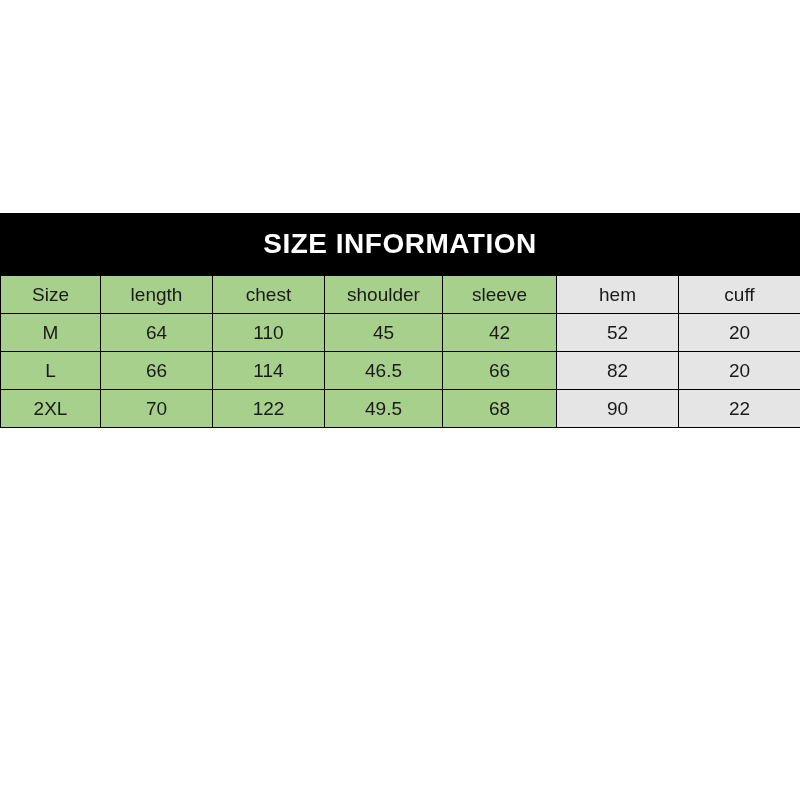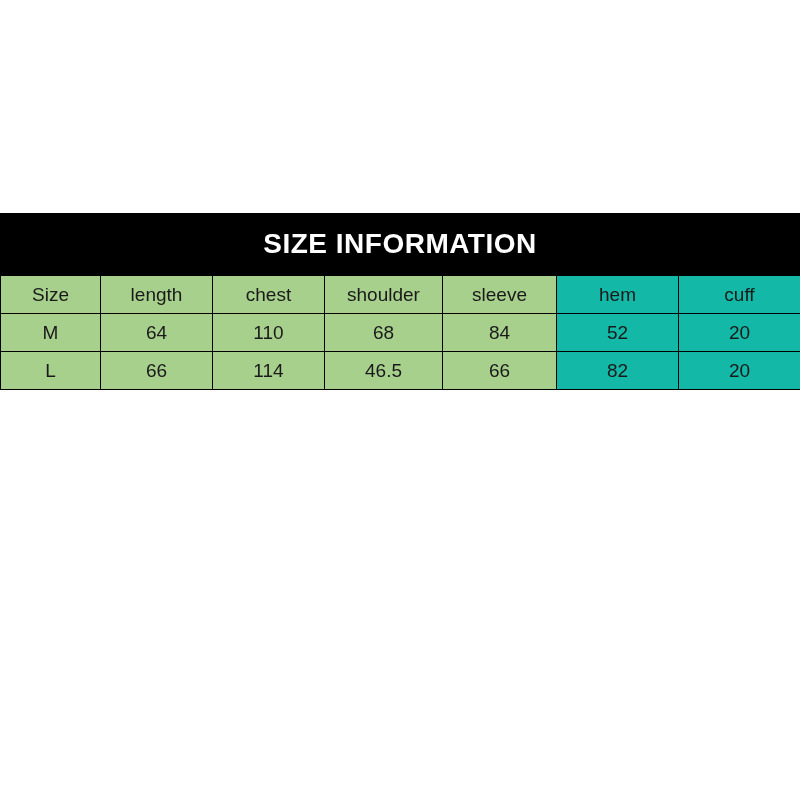--- a/index.html
+++ b/index.html
@@ -46,21 +46,21 @@
     font-size: 19px;
     text-align: center;
     color: #1a1a1a;
     padding: 0;
     background: #a8d08d;
   }
   table.sizes tr.header-row td {
     font-size: 19px;
   }
   table.sizes td.hl {
-    background: #14b8a6;
+    background: #e5e5e5;
   }
   
   col.c-size     { width: 100px; }
   col.c-length   { width: 112px; }
   col.c-chest    { width: 112px; }
   col.c-shoulder { width: 118px; }
   col.c-sleeve   { width: 114px; }
   col.c-hem      { width: 122px; }
   col.c-cuff     { width: 122px; }
 </style>
@@ -93,36 +93,45 @@
           <td>shoulder</td>
           <td>sleeve</td>
           <td class="hl">hem</td>
           <td class="hl">cuff</td>
         </tr>
 
         <tr>
           <td>M</td>
           <td>64</td>
           <td>110</td>
-          <td>68</td>
-          <td>84</td>
+          <td>45</td>
+          <td>42</td>
           <td class="hl">52</td>
           <td class="hl">20</td>
         </tr>
 
         <tr>
           <td>L</td>
           <td>66</td>
           <td>114</td>
           <td>46.5</td>
           <td>66</td>
           <td class="hl">82</td>
           <td class="hl">20</td>
         </tr>
 
 
+        <tr>
+          <td>2XL</td>
+          <td>70</td>
+          <td>122</td>
+          <td>49.5</td>
+          <td>68</td>
+          <td class="hl">90</td>
+          <td class="hl">22</td>
+        </tr>
 
 
       </tbody>
     </table>
 
   </div>
 </div>
 
 </body></html>

